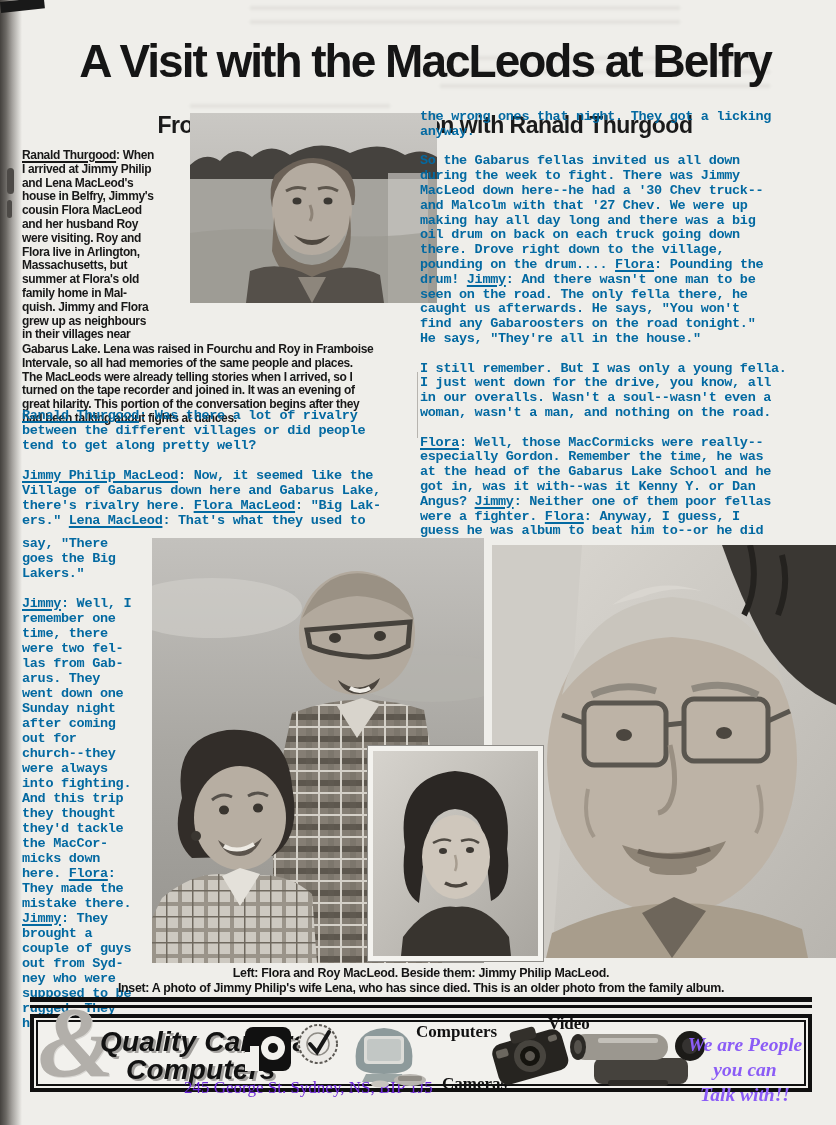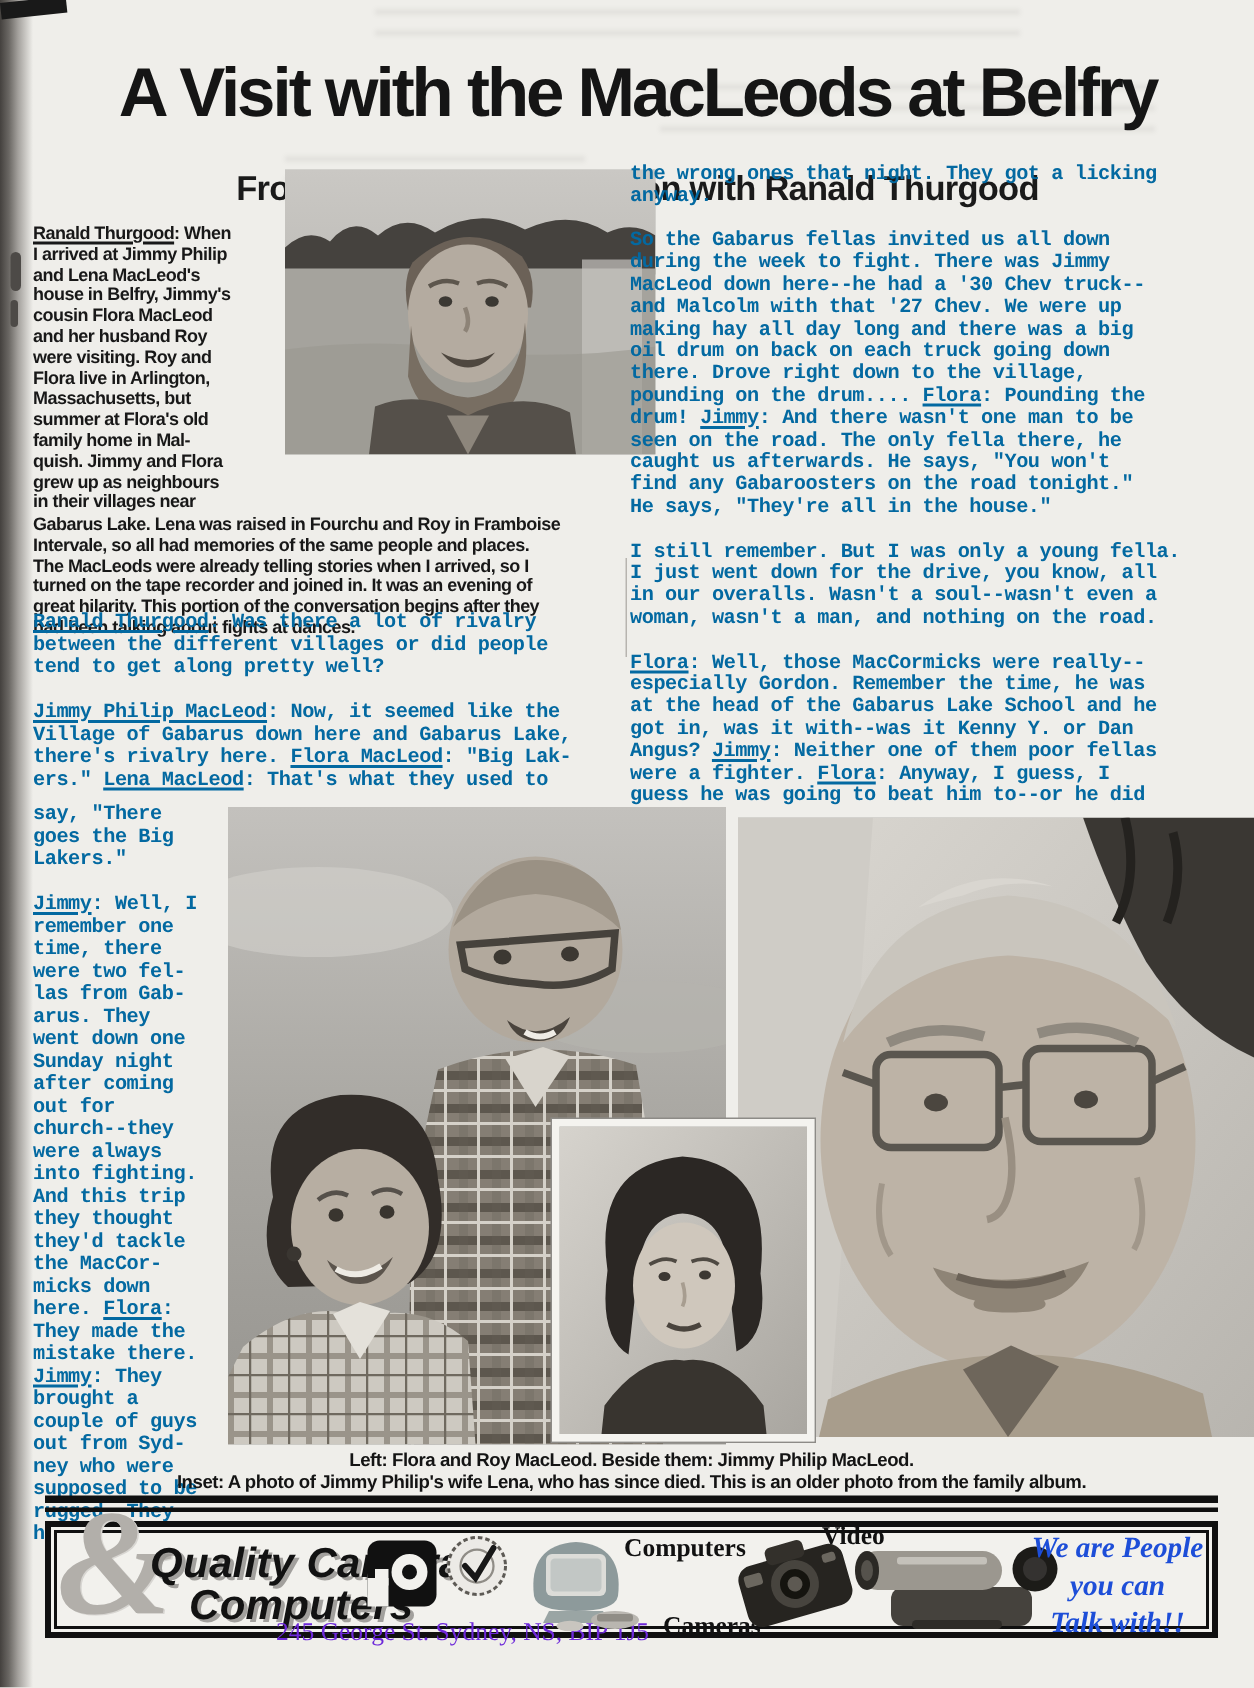--- a/index.html
+++ b/index.html
@@ -38,21 +38,21 @@
   
   .adbox{left:30px;top:1014px;width:782px;height:78px;background:#f2f1ed;border:4px solid #101010;box-sizing:border-box;}
   .adbox .inner{position:absolute;inset:2px;border:2px solid #101010;}
   .amp{left:4px;top:-26px;font-size:100px;font-weight:700;font-style:italic;color:#b2afaa;
     font-family:"Liberation Serif",serif;line-height:1;text-shadow:1px 1px 0 #d8d6d2;}
   .adname{font-style:italic;font-weight:700;color:#121212;letter-spacing:.2px;
     text-shadow:2.5px 2px 0 rgba(148,146,142,.85);white-space:nowrap;}
   .adaddr{font-family:"Liberation Serif",serif;font-weight:400;font-size:17px;color:#6d28d9;white-space:nowrap;}
   .adlabel{font-family:"Liberation Serif",serif;font-weight:700;font-size:17px;color:#111;white-space:nowrap;}
   .slogan{font-family:"Liberation Serif",serif;font-weight:700;font-style:italic;font-size:19.5px;
-    color:#1d4ed8;text-align:center;line-height:25px;white-space:nowrap;}
+    color:#8b5cf6;text-align:center;line-height:25px;white-space:nowrap;margin-top:12px;}
   .pagenum{font-family:"Liberation Mono",monospace;font-size:14px;font-weight:700;color:#2a2a28;letter-spacing:2px;}
 </style>
 </head>
 <body>
 
 <div class="abs binding"></div>
 <div class="abs corner-mark"></div>
 <div class="abs hinge" style="top:168px;height:26px;"></div>
 <div class="abs hinge" style="top:200px;height:18px;width:5px;"></div>
 <div class="abs ghost" style="left:250px;top:6px;width:430px;height:24px;"></div>
@@ -175,21 +175,21 @@
 I just went down for the drive, you know, all
 in our overalls. Wasn't a soul--wasn't even a
 woman, wasn't a man, and nothing on the road.
 
 </span><span class="u">Flora</span><span>: Well, those MacCormicks were really--
 especially Gordon. Remember the time, he was
 at the head of the Gabarus Lake School and he
 got in, was it with--was it Kenny Y. or Dan
 Angus? </span><span class="u">Jimmy</span><span>: Neither one of them poor fellas
 were a fighter. </span><span class="u">Flora</span><span>: Anyway, I guess, I
-guess he was going to beat him to--or he did</span></div>
+guess he was album to beat him to--or he did</span></div>
 
 <div class="abs photo" style="left:152px;top:538px;width:332px;height:425px;">
   <svg width="332" height="425" viewBox="0 0 332 425">
     <defs>
       <linearGradient id="sky2" x1="0" y1="0" x2="0" y2="1">
         <stop offset="0" stop-color="#c3c1bd"></stop>
           <stop offset=".5" stop-color="#a9a7a2"></stop>
           <stop offset="1" stop-color="#96948f"></stop>
       </linearGradient>
       <pattern id="plaidD" width="22" height="22" patternUnits="userSpaceOnUse">

